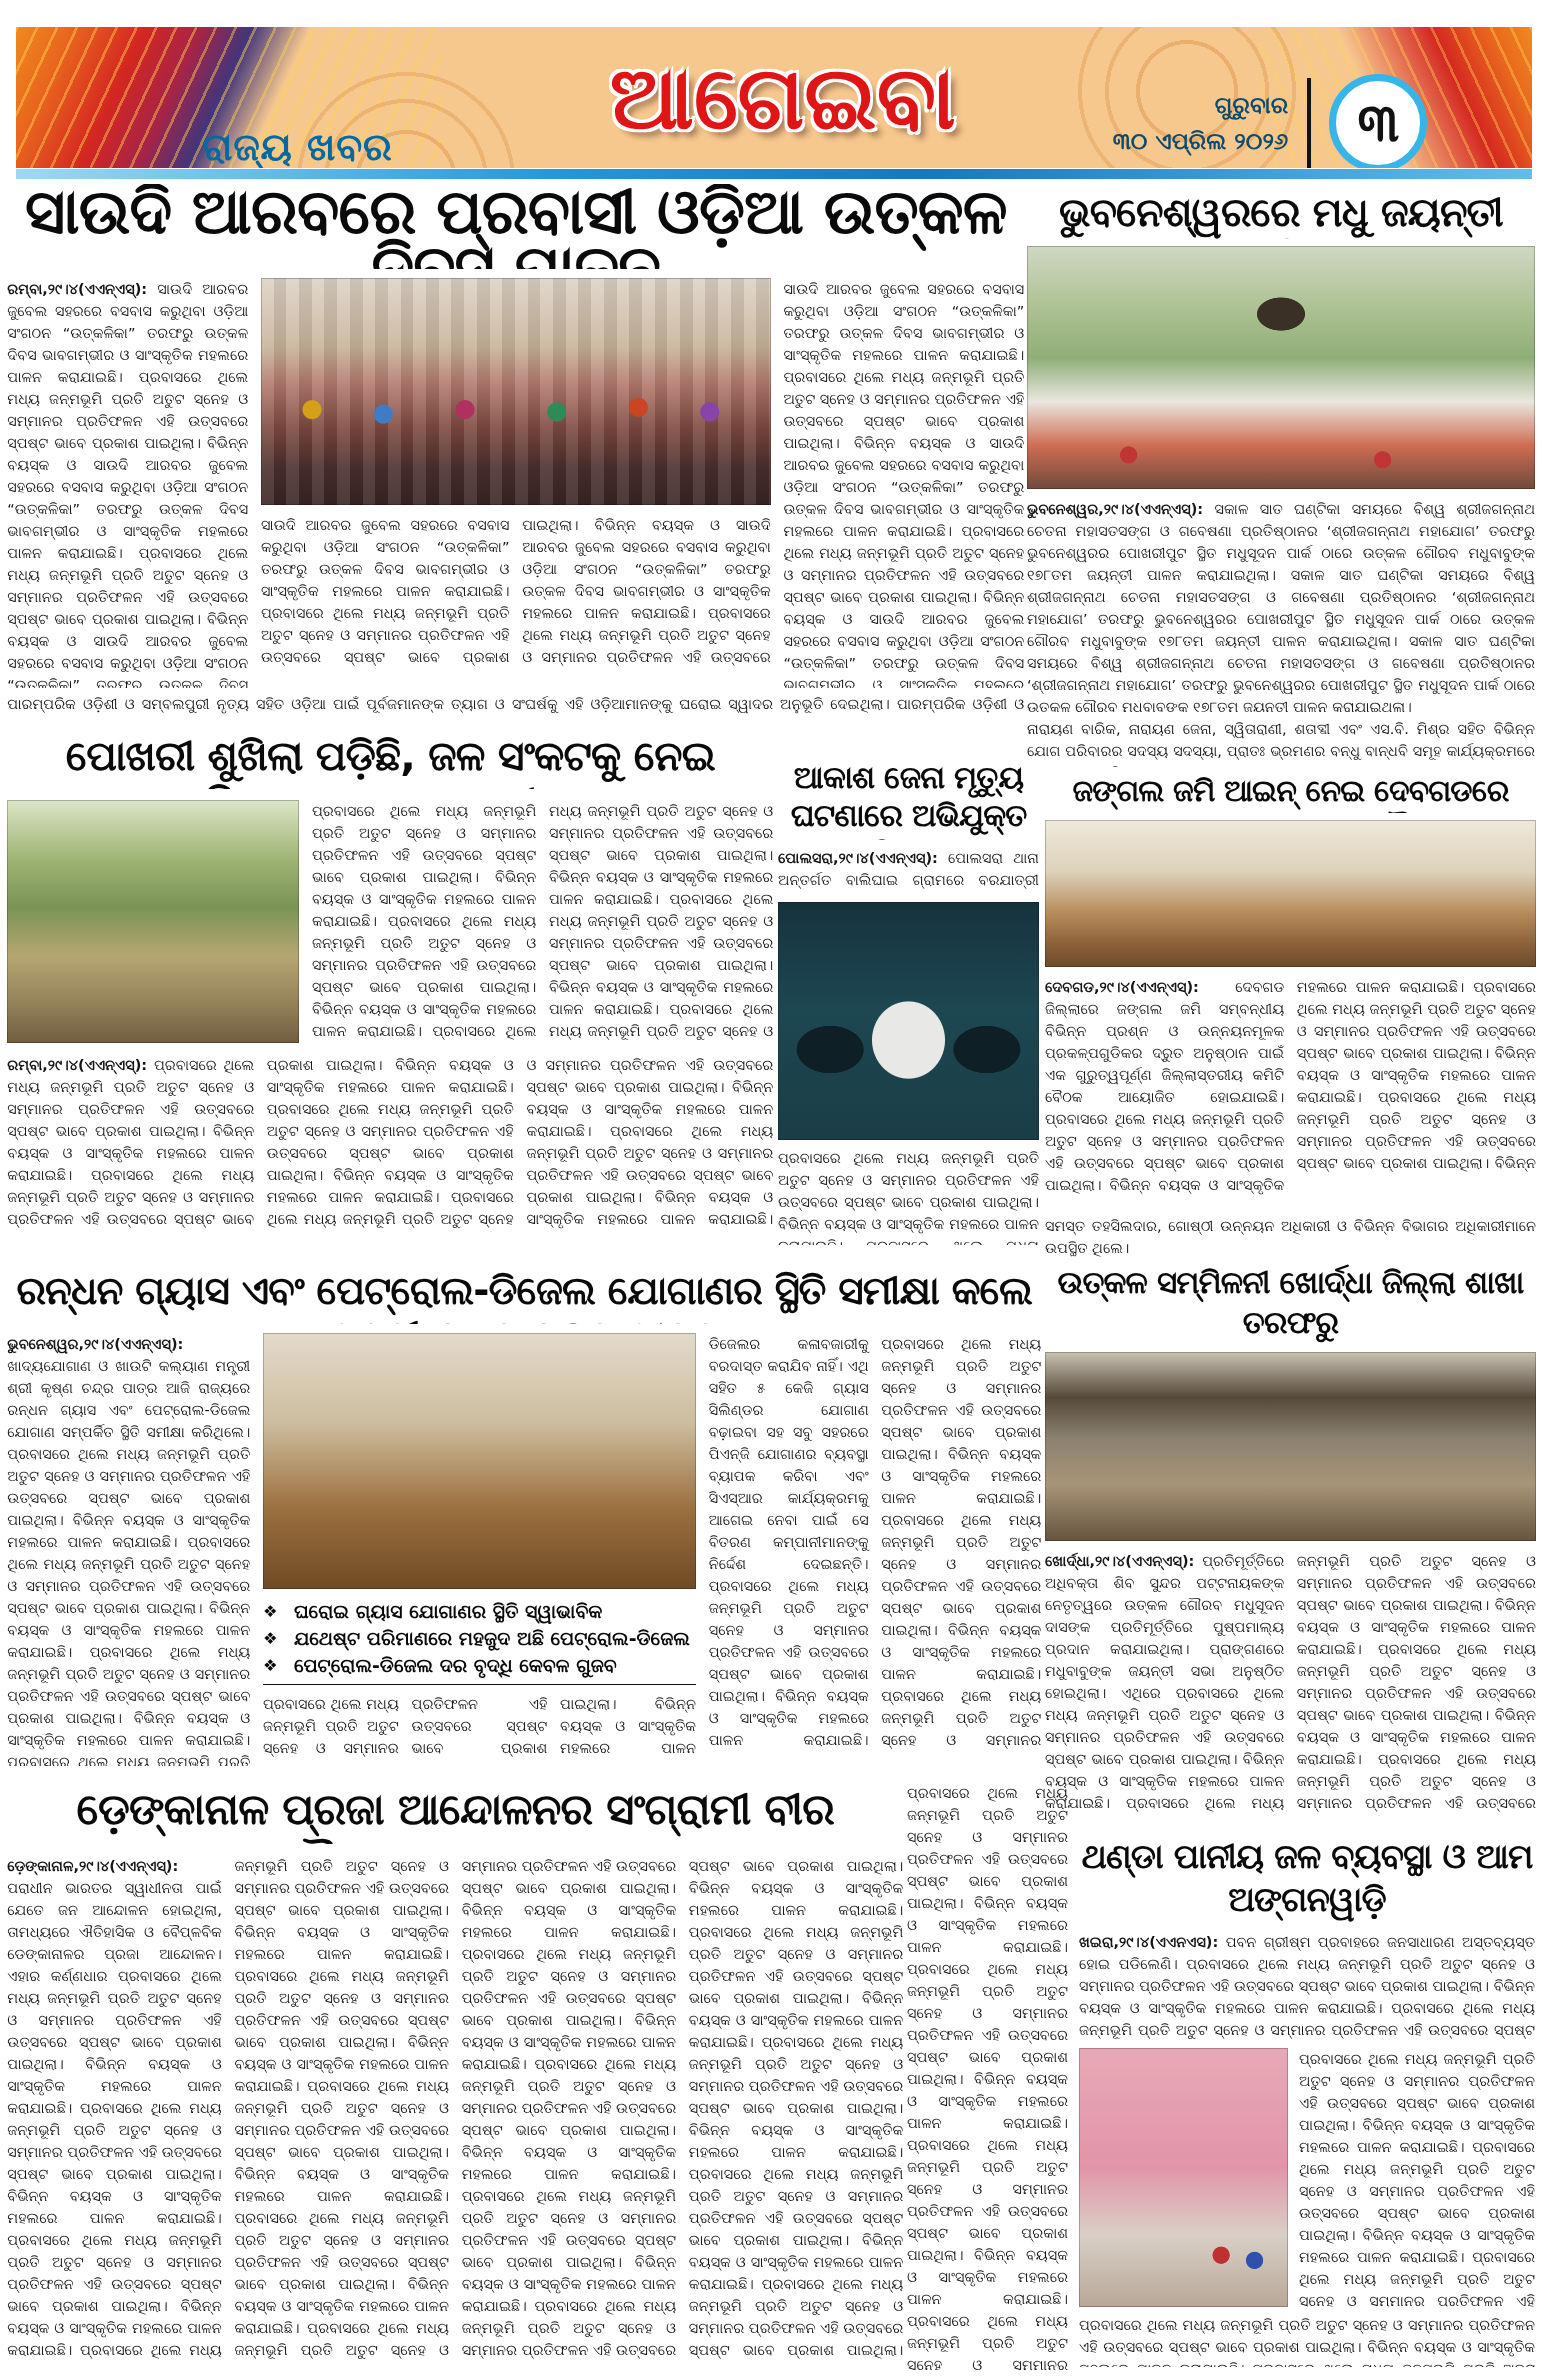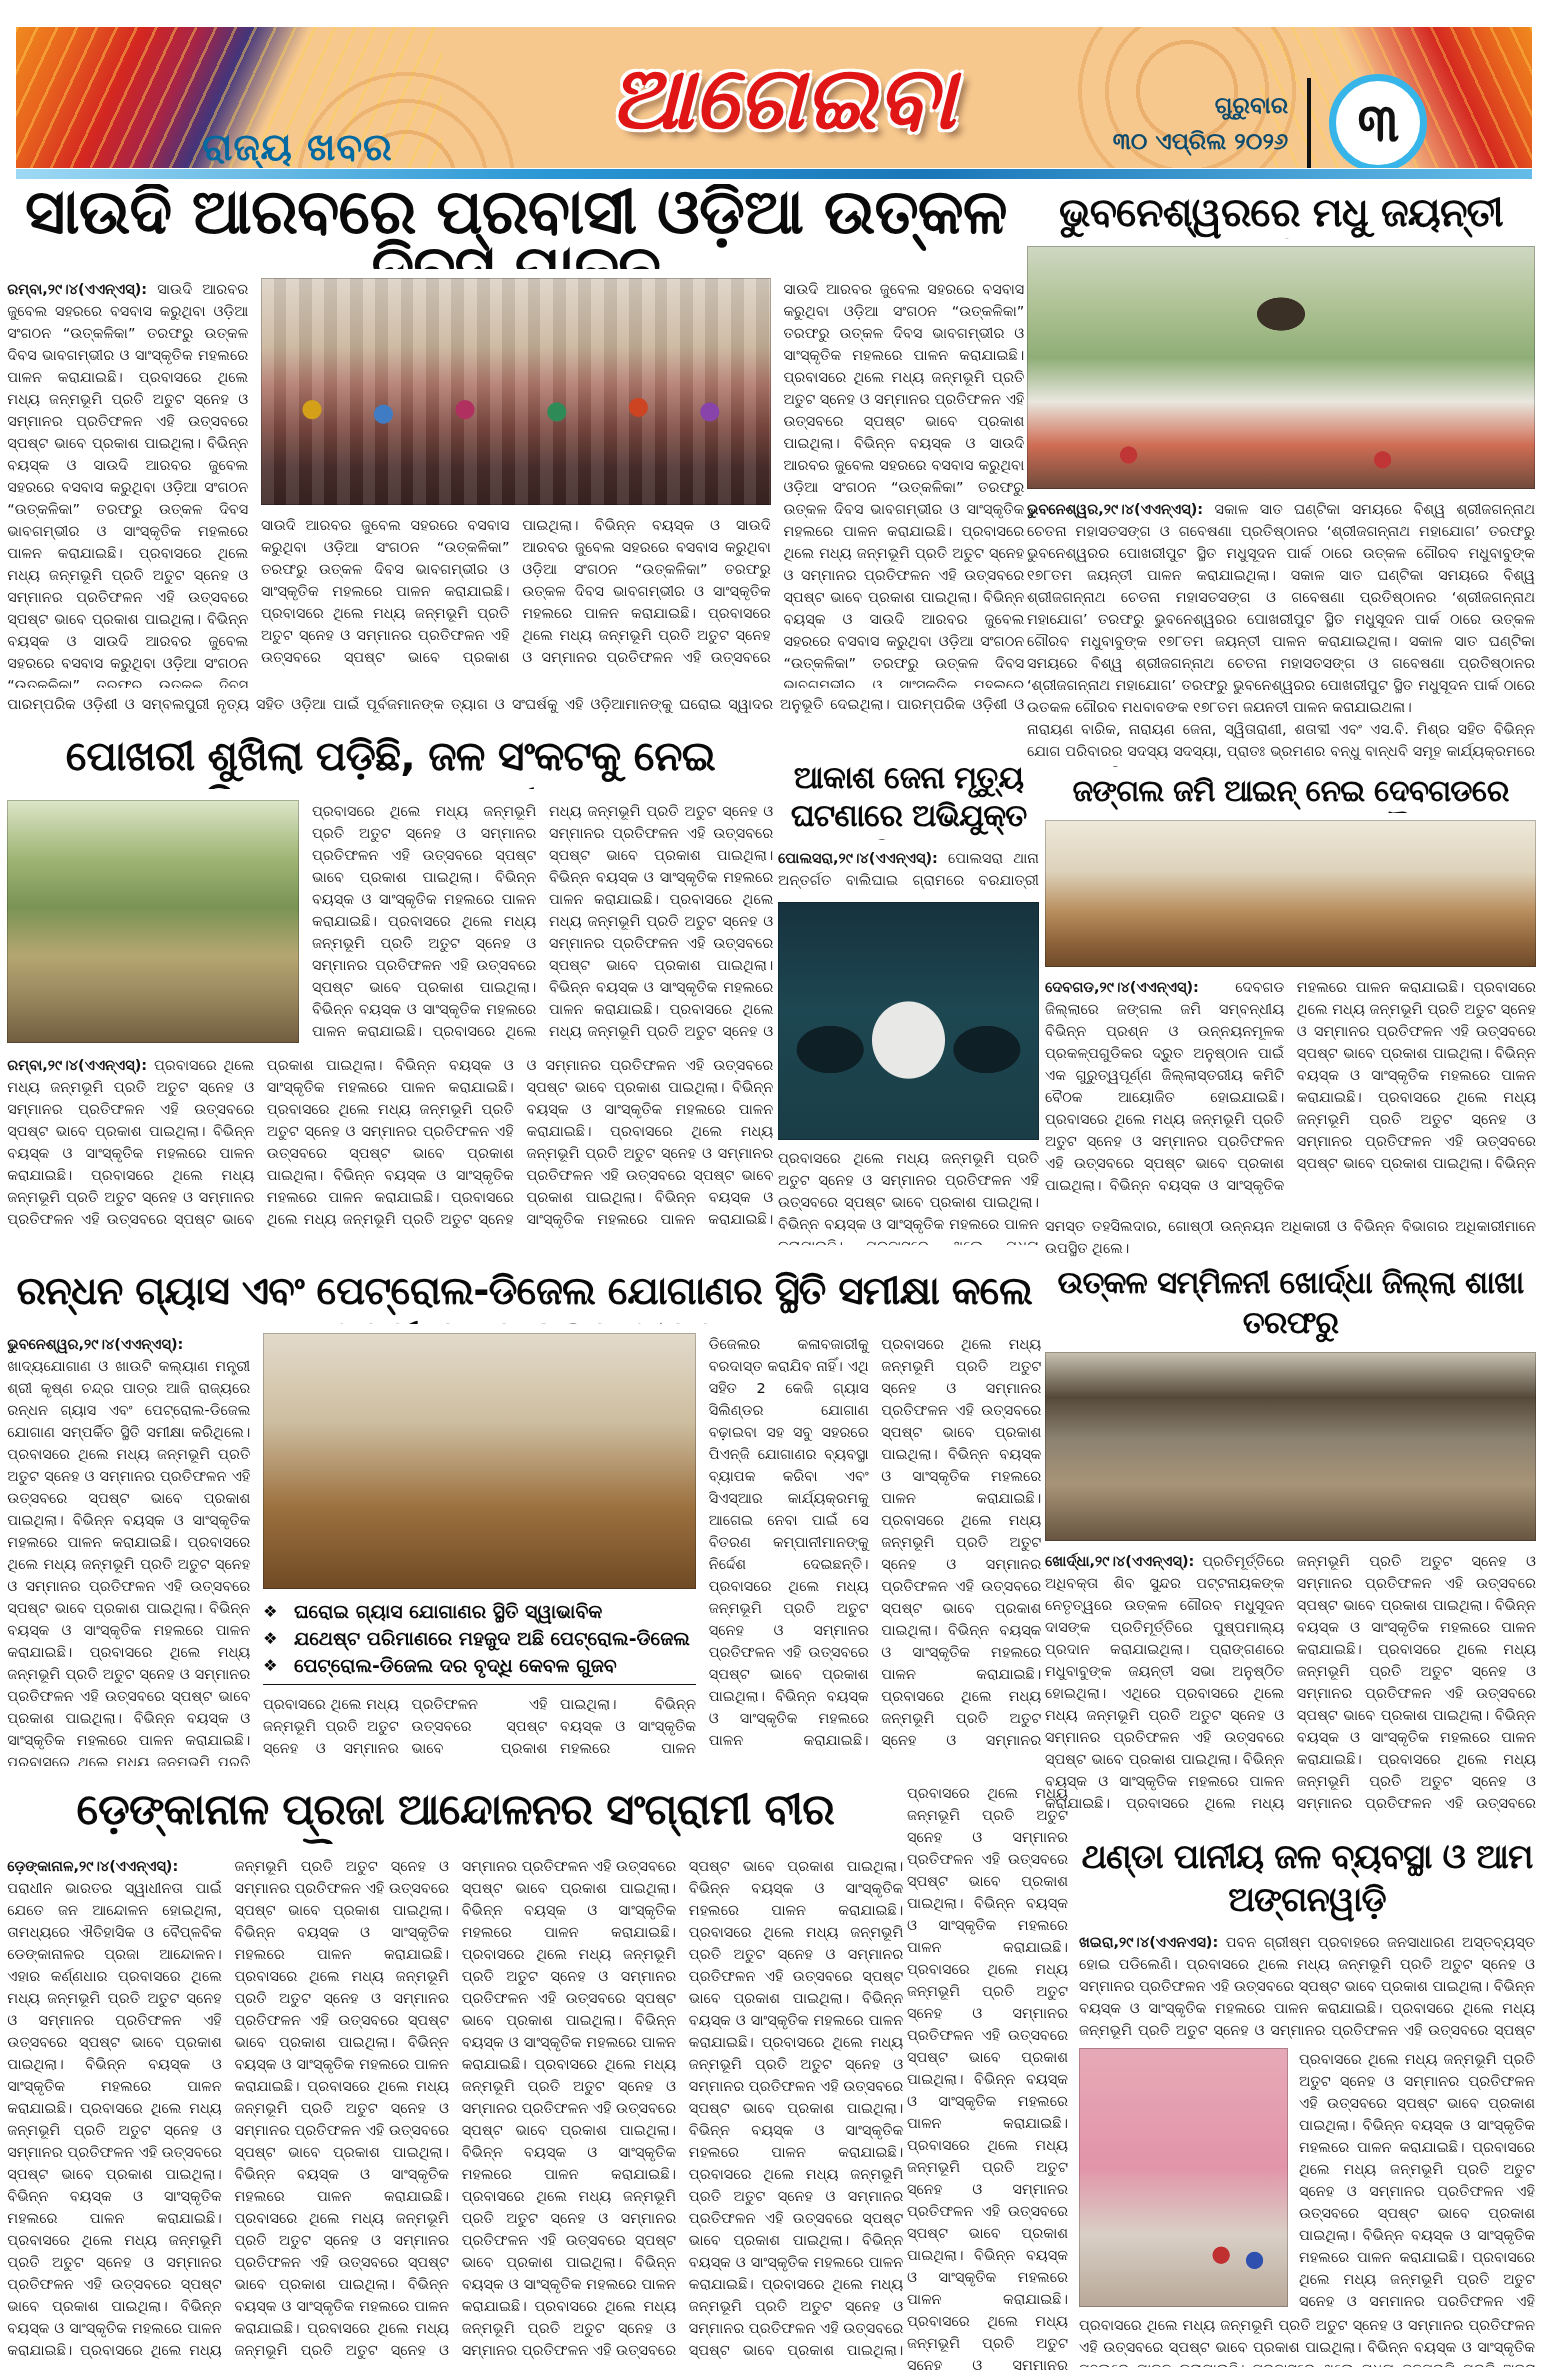--- a/index.html
+++ b/index.html
@@ -21,21 +21,21 @@
       linear-gradient(245deg, #f08a1e 0%, #e8641e 14%, #d42720 30%, rgba(212,39,32,0) 58%);
   }
   .mandala { position:absolute; width:236px; height:236px; border-radius:50%;
     background:
       radial-gradient(circle, rgba(0,0,0,0) 0 47px, rgba(214,130,48,.35) 47px 51px, rgba(0,0,0,0) 51px 78px,
       rgba(214,130,48,.30) 78px 82px, rgba(0,0,0,0) 82px 105px, rgba(214,130,48,.28) 105px 109px, rgba(0,0,0,0) 109px); }
   .mandala.m1 { left:272px; top:36px; }
   .mandala.m2 { right:227px; top:-54px; }
   .section-label { position:absolute; left:186px; top:98px; font-size:38px; font-weight:700; color:#0369a1; letter-spacing:0.9px; }
   .masthead-title { position:absolute; left:508px; top:20px; width:517px; text-align:center;
-    font-size:87px; font-weight:800; font-style:italic; color:#e01515;
+    font-size:87px; font-weight:800; color:#e01515;
     text-shadow:-2.7px -2.7px 0 #fff, 2.7px -2.7px 0 #fff, -2.7px 2.7px 0 #fff, 2.7px 2.7px 0 #fff, 6.3px 7.3px 6.3px rgba(60,20,10,.45); }
   .date-block { position:absolute; left:1074px; top:65px; width:198px; text-align:right; color:#0c4a6e; }
   .date-block .day { font-size:23px; font-weight:600; }
   .date-block .date { font-size:23px; font-weight:600; margin-top:9px; }
   .header-vbar { position:absolute; left:1291px; top:51px; width:3.6px; height:94px; background:#111; }
   .page-circle { position:absolute; left:1313px; top:47px; width:98px; height:98px; border-radius:50%;
     background:#fff; border:7.3px solid #38b5e8; display:flex; align-items:center; justify-content:center;
     font-size:53px; font-weight:700; color:#111; }
   .blue-bar { position:absolute; left:16.3px; top:169px; width:1516px; height:10px;
     background:linear-gradient(90deg,#9ed9f4 0%, #2a97d4 35%, #1a77b8 60%, #65bce8 100%); }
@@ -282,21 +282,21 @@
             <span>ପେଟ୍ରୋଲ-ଡିଜେଲ ଦର ବୃଦ୍ଧି କେବଳ ଗୁଜବ</span>
           </div>
         </div>
         <div class="hrule"></div>
         <div class="strip body cols3 fill">
           <span> ପ୍ରବାସରେ ଥିଲେ ମଧ୍ୟ ଜନ୍ମଭୂମି ପ୍ରତି ଅତୁଟ ସ୍ନେହ ଓ ସମ୍ମାନର ପ୍ରତିଫଳନ ଏହି ଉତ୍ସବରେ ସ୍ପଷ୍ଟ ଭାବେ ପ୍ରକାଶ ପାଇଥିଲା। ବିଭିନ୍ନ ବୟସ୍କ ଓ ସାଂସ୍କୃତିକ ମହଲରେ ପାଳନ କରାଯାଇଛି। ପ୍ରବାସରେ ଥିଲେ ମଧ୍ୟ ଜନ୍ମଭୂମି ପ୍ରତି ଅତୁଟ ସ୍ନେହ ଓ ସମ୍ମାନର ପ୍ରତିଫଳନ ଏହି ଉତ୍ସବରେ ସ୍ପଷ୍ଟ ଭାବେ ପ୍ରକାଶ ପାଇଥିଲା। ବିଭିନ୍ନ ବୟସ୍କ ଓ ସାଂସ୍କୃତିକ ମହଲରେ ପାଳନ କରାଯାଇଛି। ପ୍ରବାସରେ ଥିଲେ ମଧ୍ୟ ଜନ୍ମଭୂମି ପ୍ରତି ଅତୁଟ ସ୍ନେହ ଓ ସମ୍ମାନର ପ୍ରତିଫଳନ ଏହି ଉତ୍ସବରେ ସ୍ପଷ୍ଟ ଭାବେ ପ୍ରକାଶ ପାଇଥିଲା। ବିଭିନ୍ନ ବୟସ୍କ ଓ ସାଂସ୍କୃତିକ ମହଲରେ ପାଳନ କରାଯାଇଛି।</span>
         </div>
       </div>
       <div class="cRight">
         <div class="rtxt body cols2 fill">
-          <span>ଡିଜେଲର କଳାବଜାରୀକୁ ବରଦାସ୍ତ କରାଯିବ ନାହିଁ। ଏଥି ସହିତ 2 କେଜି ଗ୍ୟାସ ସିଲିଣ୍ଡର ଯୋଗାଣ ବଢ଼ାଇବା ସହ ସବୁ ସହରରେ ପିଏନ୍‌ଜି ଯୋଗାଣର ବ୍ୟବସ୍ଥା ବ୍ୟାପକ କରିବା ଏବଂ ସିଏସ୍‌ଆର କାର୍ଯ୍ୟକ୍ରମକୁ ଆଗେଇ ନେବା ପାଇଁ ସେ ବିତରଣ କମ୍ପାନୀମାନଙ୍କୁ ନିର୍ଦ୍ଦେଶ ଦେଇଛନ୍ତି।</span>
+          <span>ଡିଜେଲର କଳାବଜାରୀକୁ ବରଦାସ୍ତ କରାଯିବ ନାହିଁ। ଏଥି ସହିତ ୫ କେଜି ଗ୍ୟାସ ସିଲିଣ୍ଡର ଯୋଗାଣ ବଢ଼ାଇବା ସହ ସବୁ ସହରରେ ପିଏନ୍‌ଜି ଯୋଗାଣର ବ୍ୟବସ୍ଥା ବ୍ୟାପକ କରିବା ଏବଂ ସିଏସ୍‌ଆର କାର୍ଯ୍ୟକ୍ରମକୁ ଆଗେଇ ନେବା ପାଇଁ ସେ ବିତରଣ କମ୍ପାନୀମାନଙ୍କୁ ନିର୍ଦ୍ଦେଶ ଦେଇଛନ୍ତି।</span>
           <span> ପ୍ରବାସରେ ଥିଲେ ମଧ୍ୟ ଜନ୍ମଭୂମି ପ୍ରତି ଅତୁଟ ସ୍ନେହ ଓ ସମ୍ମାନର ପ୍ରତିଫଳନ ଏହି ଉତ୍ସବରେ ସ୍ପଷ୍ଟ ଭାବେ ପ୍ରକାଶ ପାଇଥିଲା। ବିଭିନ୍ନ ବୟସ୍କ ଓ ସାଂସ୍କୃତିକ ମହଲରେ ପାଳନ କରାଯାଇଛି। ପ୍ରବାସରେ ଥିଲେ ମଧ୍ୟ ଜନ୍ମଭୂମି ପ୍ରତି ଅତୁଟ ସ୍ନେହ ଓ ସମ୍ମାନର ପ୍ରତିଫଳନ ଏହି ଉତ୍ସବରେ ସ୍ପଷ୍ଟ ଭାବେ ପ୍ରକାଶ ପାଇଥିଲା। ବିଭିନ୍ନ ବୟସ୍କ ଓ ସାଂସ୍କୃତିକ ମହଲରେ ପାଳନ କରାଯାଇଛି। ପ୍ରବାସରେ ଥିଲେ ମଧ୍ୟ ଜନ୍ମଭୂମି ପ୍ରତି ଅତୁଟ ସ୍ନେହ ଓ ସମ୍ମାନର ପ୍ରତିଫଳନ ଏହି ଉତ୍ସବରେ ସ୍ପଷ୍ଟ ଭାବେ ପ୍ରକାଶ ପାଇଥିଲା। ବିଭିନ୍ନ ବୟସ୍କ ଓ ସାଂସ୍କୃତିକ ମହଲରେ ପାଳନ କରାଯାଇଛି। ପ୍ରବାସରେ ଥିଲେ ମଧ୍ୟ ଜନ୍ମଭୂମି ପ୍ରତି ଅତୁଟ ସ୍ନେହ ଓ ସମ୍ମାନର ପ୍ରତିଫଳନ ଏହି ଉତ୍ସବରେ ସ୍ପଷ୍ଟ ଭାବେ ପ୍ରକାଶ ପାଇଥିଲା। ବିଭିନ୍ନ ବୟସ୍କ ଓ ସାଂସ୍କୃତିକ ମହଲରେ ପାଳନ କରାଯାଇଛି। ପ୍ରବାସରେ ଥିଲେ ମଧ୍ୟ ଜନ୍ମଭୂମି ପ୍ରତି ଅତୁଟ ସ୍ନେହ ଓ ସମ୍ମାନର ପ୍ରତିଫଳନ ଏହି ଉତ୍ସବରେ ସ୍ପଷ୍ଟ ଭାବେ ପ୍ରକାଶ ପାଇଥିଲା। ବିଭିନ୍ନ ବୟସ୍କ ଓ ସାଂସ୍କୃତିକ ମହଲରେ ପାଳନ କରାଯାଇଛି। ପ୍ରବାସରେ ଥିଲେ ମଧ୍ୟ ଜନ୍ମଭୂମି ପ୍ରତି ଅତୁଟ ସ୍ନେହ ଓ ସମ୍ମାନର ପ୍ରତିଫଳନ ଏହି ଉତ୍ସବରେ ସ୍ପଷ୍ଟ ଭାବେ ପ୍ରକାଶ ପାଇଥିଲା। ବିଭିନ୍ନ ବୟସ୍କ ଓ ସାଂସ୍କୃତିକ ମହଲରେ ପାଳନ କରାଯାଇଛି।</span>
         </div>
       </div>
     </div>
   </div>
 
   <div class="article c2">
     <div class="hl">
       <div>ଉତ୍କଳ ସମ୍ମିଳନୀ ଖୋର୍ଦ୍ଧା ଜିଲ୍ଲା ଶାଖା ତରଫରୁ</div>
       <div>ଉତ୍କଳ ଗୌରବ ମଧୁସୂଦନ ଦାସଙ୍କ ଜୟନ୍ତୀ ପାଳନ</div>

